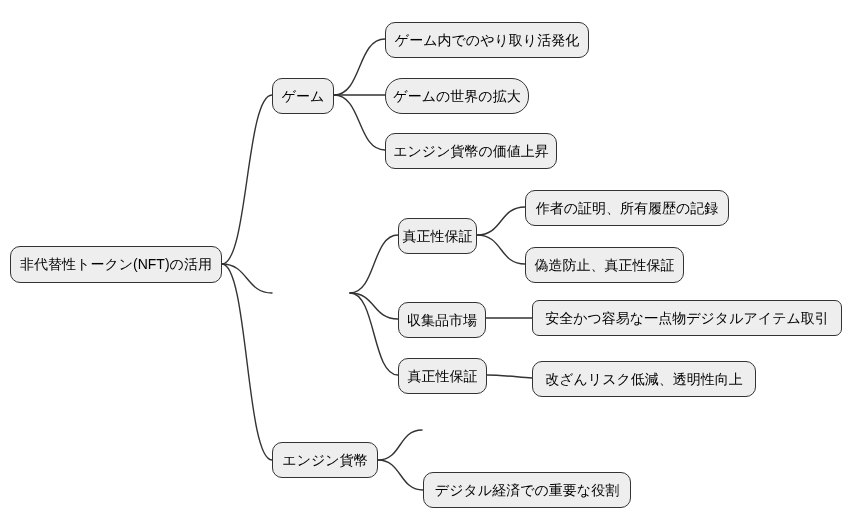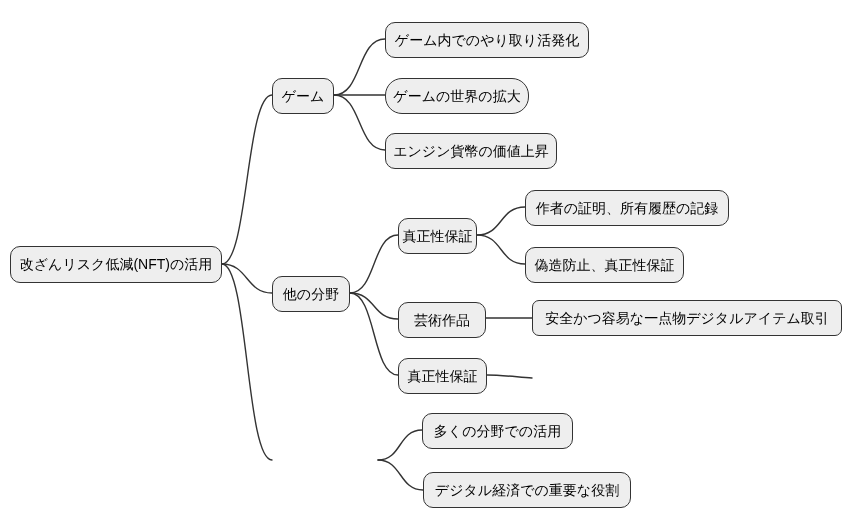--- a/index.html
+++ b/index.html
@@ -63,43 +63,43 @@
     <path d="M350,293 C376,293 372,319 398,319"></path>
     <path d="M350,293 C376,293 372,375 398,375"></path>
     <path d="M477,235 C503,235 499,207 525,207"></path>
     <path d="M477,235 C503,235 499,264 525,264"></path>
     <path d="M486,318 C501,318 517,318 532,318"></path>
     <path d="M487,375 C502,375 517,377 532,378"></path>
     <path d="M378,460 C402,460 398,430 422,430"></path>
     <path d="M378,460 C402,460 399,490 423,490"></path>
   </svg>
 
-  <div class="node" style="left:10px; top:246px; width:212px; height:37px;">改ざんリスク低減(NFT)の活用</div>
+  <div class="node" style="left:10px; top:246px; width:212px; height:37px;">非代替性トークン(NFT)の活用</div>
 
   <div class="node" style="left:272px; top:78px; width:62px; height:35px;">ゲーム</div>
 
   <div class="node" style="left:385px; top:22px; width:204px; height:34px;">ゲーム内でのやり取り活発化</div>
 
   <div class="node" style="left:385px; top:78px; width:144px; height:34px;border-radius:17px;">ゲームの世界の拡大</div>
 
   <div class="node" style="left:385px; top:133px; width:172px; height:34px;">エンジン貨幣の価値上昇</div>
 
-  <div class="node" style="left:272px; top:276px; width:78px; height:34px;">他の分野</div>
 
   <div class="node" style="left:398px; top:218px; width:79px; height:35px;">真正性保証</div>
 
   <div class="node" style="left:525px; top:190px; width:204px; height:34px;">作者の証明、所有履歴の記録</div>
 
   <div class="node" style="left:525px; top:247px; width:159px; height:34px;">偽造防止、真正性保証</div>
 
-  <div class="node" style="left:398px; top:302px; width:88px; height:35px;">芸術作品</div>
+  <div class="node" style="left:398px; top:302px; width:88px; height:35px;">収集品市場</div>
 
   <div class="node" style="left:532px; top:300px; width:310px; height:36px;border-radius:7px;">安全かつ容易な一点物デジタルアイテム取引</div>
 
   <div class="node" style="left:398px; top:358px; width:89px; height:35px;">真正性保証</div>
 
+  <div class="node" style="left:532px; top:361px; width:224px; height:34px;">改ざんリスク低減、透明性向上</div>
 
+  <div class="node" style="left:272px; top:442px; width:106px; height:36px;">エンジン貨幣</div>
 
-  <div class="node" style="left:422px; top:413px; width:151px; height:35px;">多くの分野での活用</div>
 
   <div class="node" style="left:423px; top:472px; width:208px; height:36px;">デジタル経済での重要な役割</div>
 
 </div>
 
 </body></html>

